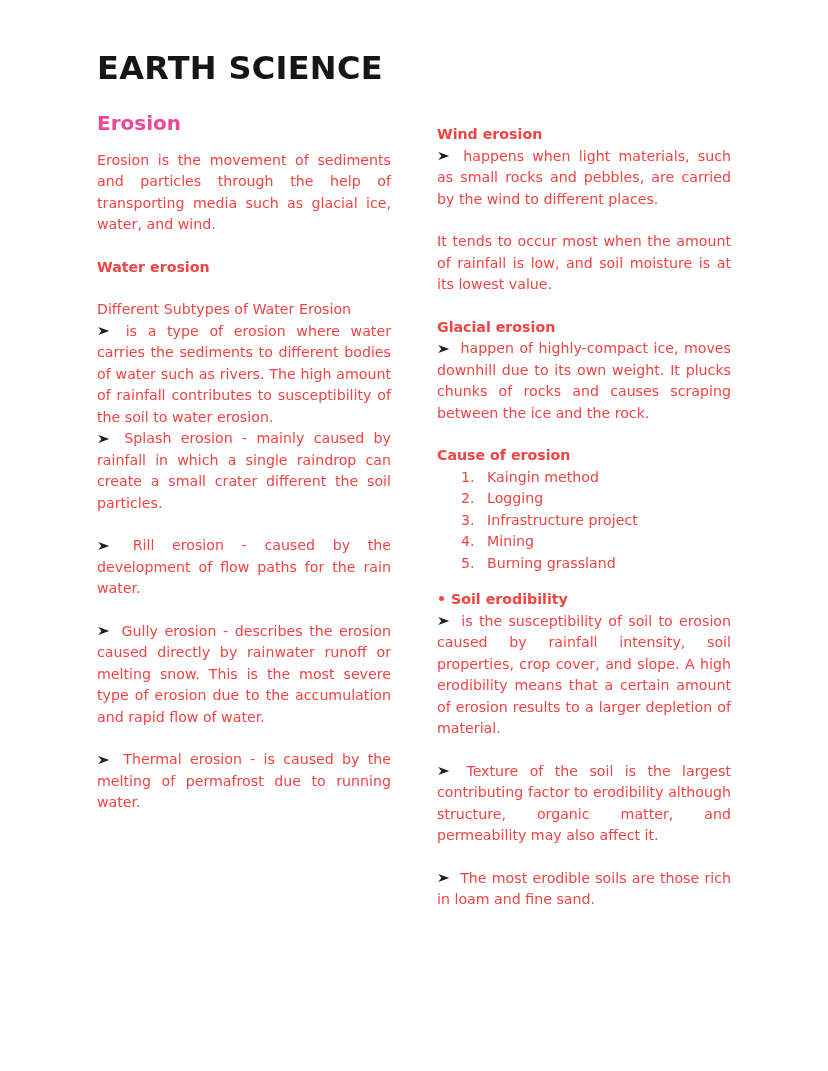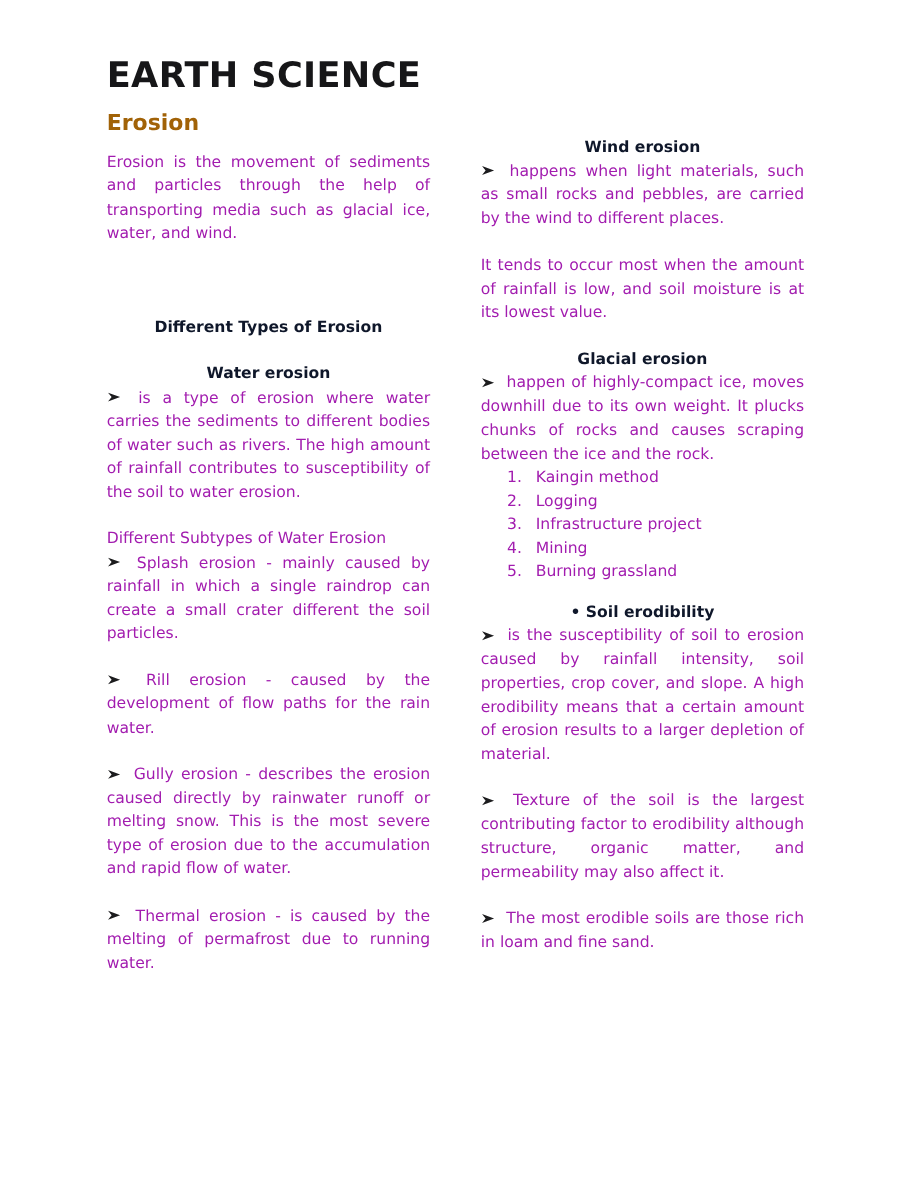--- a/index.html
+++ b/index.html
@@ -23,34 +23,33 @@
   .doc-title {
     font-size: 32px;
     font-weight: bold;
     letter-spacing: 0.3px;
     line-height: 1.15;
     color: #161618;
   }
   .section-title {
     font-size: 20px;
     font-weight: bold;
-    margin-top: 12px;
-    color: #a16207;
+    margin-top: 24px;
+    color: #ec4899;
   }
   .h3 {
     font-size: 14.2px;
     line-height: 21.5px;
     font-weight: bold;
-    color: #0f172a;
-    text-align: center;
+    color: #ef4444;
   }
   p, .li-row {
     font-size: 14.2px;
     line-height: 21.5px;
-    color: #a21caf;
+    color: #ef4444;
   }
   p.just { text-align: justify; }
   .mt-1 { margin-top: 15px; }
   .mt-gap { margin-top: 21px; }
   .mt-big { margin-top: 64px; }
   .mt-list-after { margin-top: 15px; }
   .arr {
     display: inline-block;
     width: 13px;
     height: 10px;
@@ -72,31 +71,30 @@
   <div class="col col-left">
 
     <h1 class="doc-title">EARTH SCIENCE</h1>
 
     <h2 class="section-title">Erosion</h2>
 
     <p class="just mt-1">
       <span>Erosion is the movement of sediments and particles through the help of transporting media such as glacial ice, water, and wind.</span>
     </p>
 
-    <div class="h3 mt-big">Different Types of Erosion</div>
 
     <div class="h3 mt-gap">Water erosion</div>
+    <p class="just mt-gap">Different Subtypes of Water Erosion</p>
+
     <p class="just">
       <svg class="arr" viewBox="0 0 16 12">
           <path d="M1.5 1 L15 6 L1.5 11 L5.5 6 Z"></path>
         </svg>
       <span>is a type of erosion where water carries the sediments to different bodies of water such as rivers. The high amount of rainfall contributes to susceptibility of the soil to water erosion.</span>
     </p>
-
-    <p class="just mt-gap">Different Subtypes of Water Erosion</p>
     <p class="just">
       <svg class="arr" viewBox="0 0 16 12">
           <path d="M1.5 1 L15 6 L1.5 11 L5.5 6 Z"></path>
         </svg>
       <span>Splash erosion - mainly caused by rainfall in which a single raindrop can create a small crater different the soil particles.</span>
     </p>
 
     <p class="just mt-gap">
       <svg class="arr" viewBox="0 0 16 12">
           <path d="M1.5 1 L15 6 L1.5 11 L5.5 6 Z"></path>
@@ -136,20 +134,21 @@
     </p>
 
     <div class="h3 mt-gap">Glacial erosion</div>
     <p class="just">
       <svg class="arr" viewBox="0 0 16 12">
           <path d="M1.5 1 L15 6 L1.5 11 L5.5 6 Z"></path>
         </svg>
       <span>happen of highly-compact ice, moves downhill due to its own weight. It plucks chunks of rocks and causes scraping between the ice and the rock.</span>
     </p>
 
+    <div class="h3 mt-gap">Cause of erosion</div>
     <div class="ol">
       <div class="li-row">
         <span class="li-num">1.</span>
         <span>Kaingin method</span>
       </div>
       <div class="li-row">
         <span class="li-num">2.</span>
         <span>Logging</span>
       </div>
       <div class="li-row">

